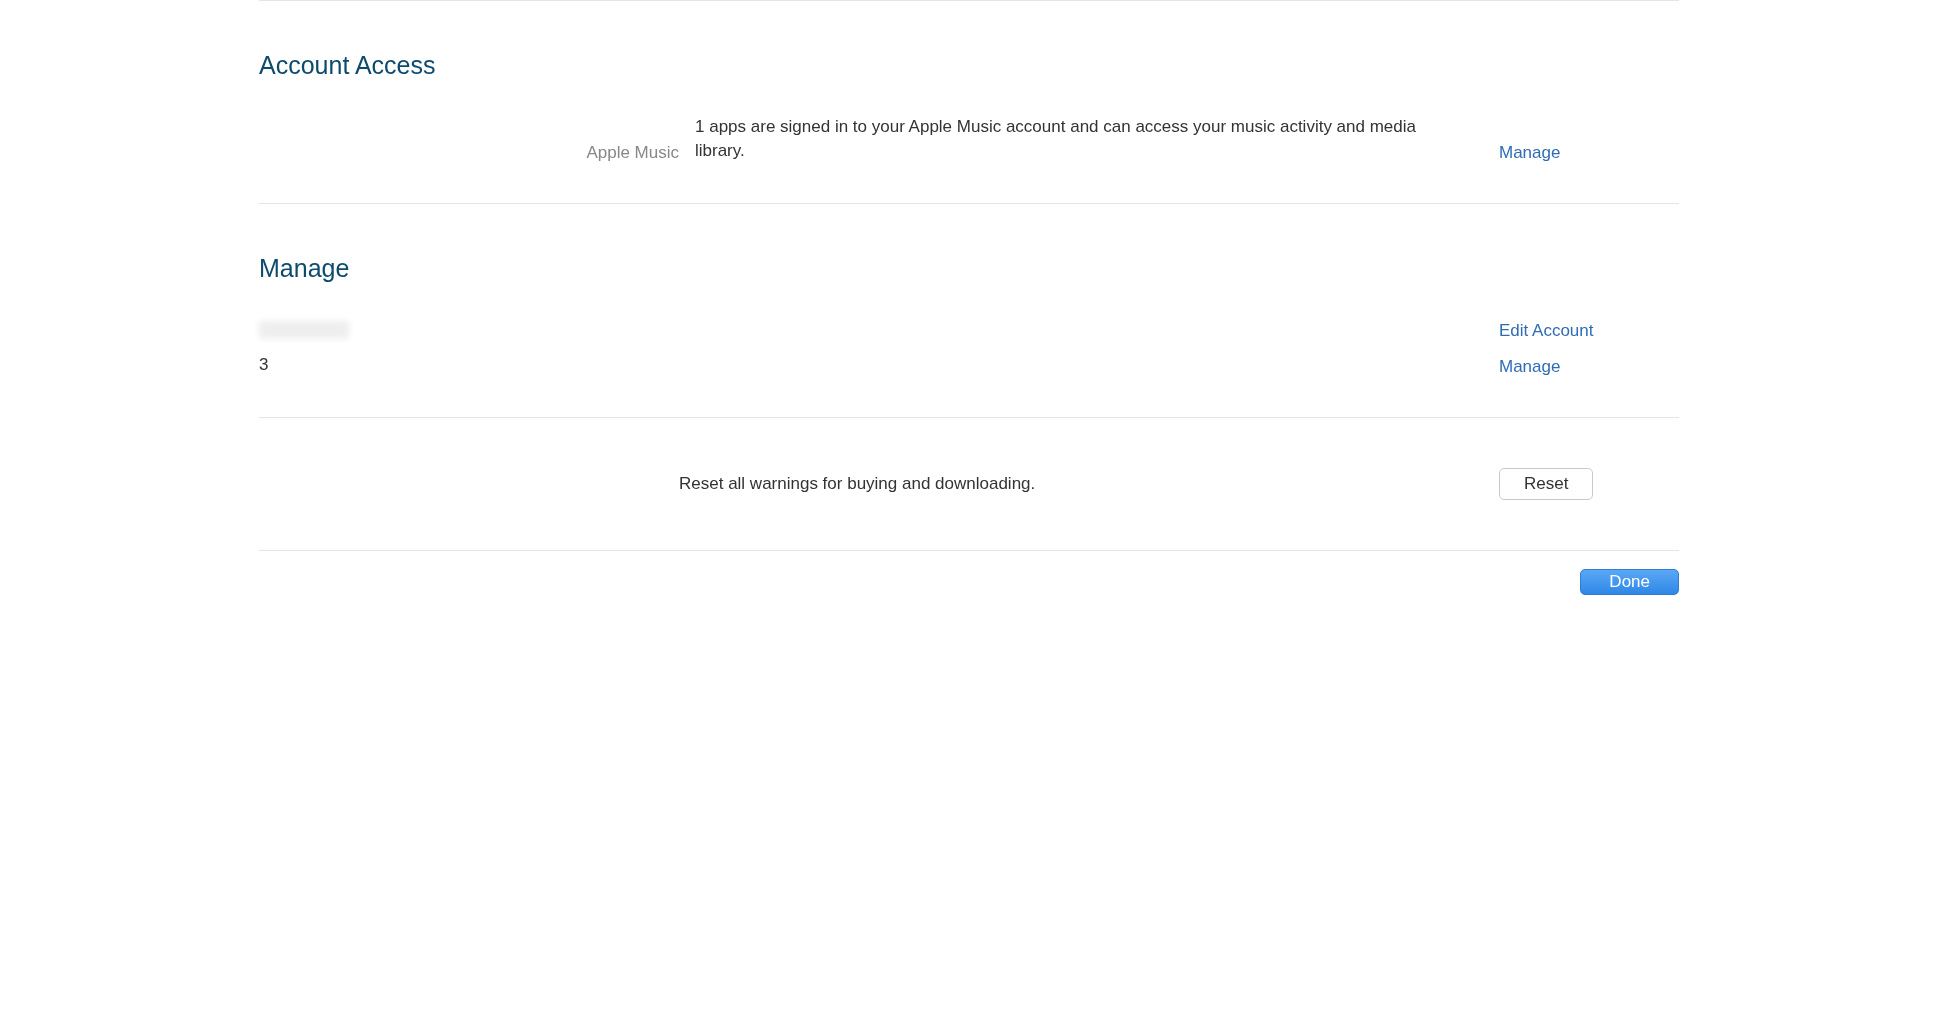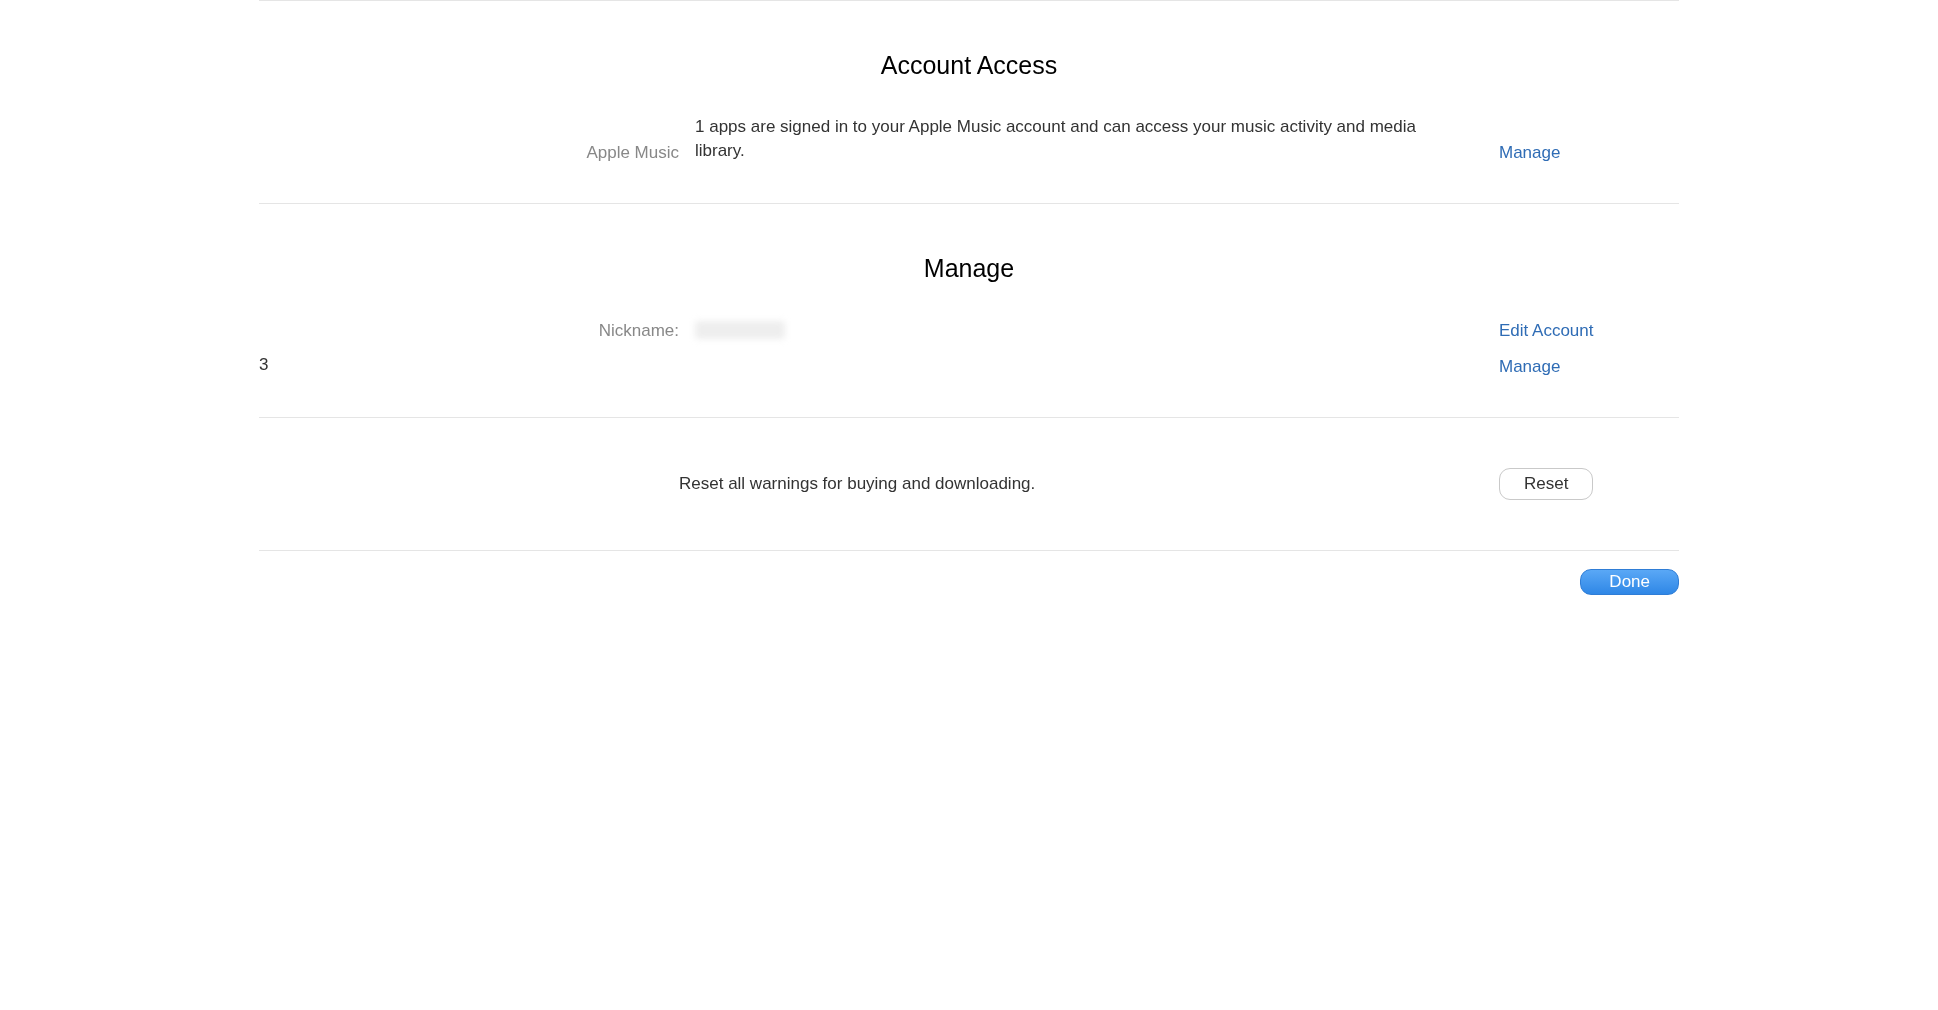--- a/index.html
+++ b/index.html
@@ -22,23 +22,22 @@
     .section {
       padding: 50px 0 40px 0;
       border-bottom: 1px solid #e5e5e5;
     }
     .section:first-of-type {
       border-top: 1px solid #e5e5e5;
     }
     .section-title {
       font-size: 25px;
       font-weight: 400;
-      color: #000000;
+      color: #0c4a6e;
       margin-bottom: 35px;
-      text-align: center;
     }
     .row {
       display: flex;
       align-items: flex-end;
       margin-bottom: 12px;
       gap: 16px;
     }
     .row:last-child {
       margin-bottom: 0;
     }
@@ -98,21 +97,21 @@
     .reset-action {
       width: 180px;
       flex-shrink: 0;
       text-align: left;
       padding-left: 0;
     }
     .btn {
       display: inline-block;
       padding: 5px 24px;
       font-size: 17px;
-      border-radius: 11px;
+      border-radius: 5px;
       cursor: pointer;
       font-family: inherit;
     }
     .btn-default {
       background: #ffffff;
       color: #333333;
       border: 1px solid #c9c9c9;
     }
     .btn-primary {
       background: linear-gradient(to bottom, #5aa8f6, #2f87e6);
@@ -140,21 +139,20 @@
       <div class="action-col">
         <a class="link">Manage</a>
       </div>
     </div>
   </div>
 
   <div class="section">
     <h2 class="section-title">Manage</h2>
 
     <div class="row">
-      <div class="label-col">Nickname:</div>
       <div class="value-col">
         <span class="redacted"></span>
       </div>
       <div class="action-col">
         <a class="link">Edit Account</a>
       </div>
     </div>
 
     <div class="row">
       <div class="value-col">3</div>

